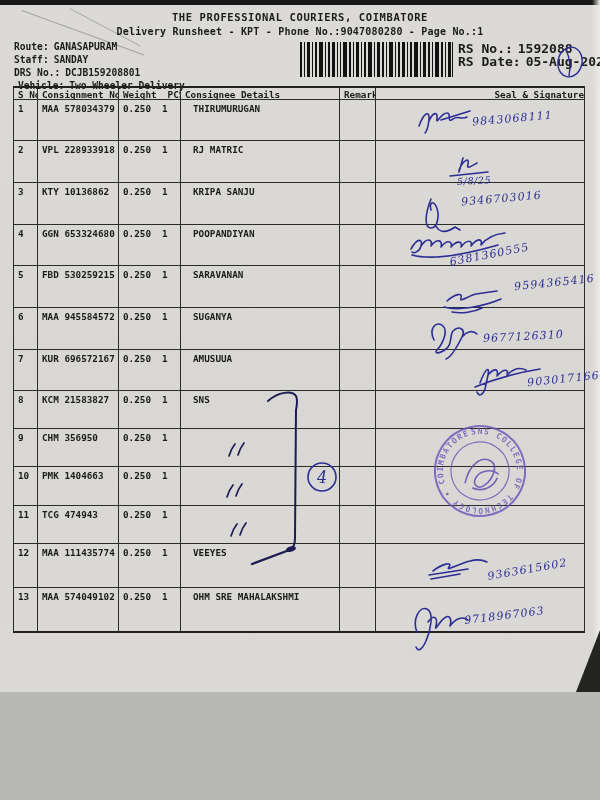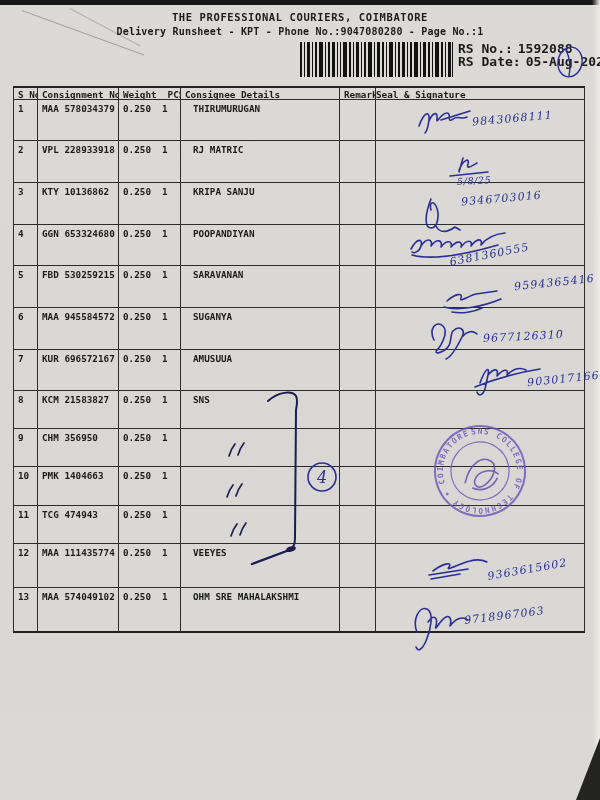--- a/index.html
+++ b/index.html
@@ -1,16 +1,16 @@
 <!DOCTYPE html>
 <html><head>
 <meta charset="utf-8">
 <style>
   html,body{margin:0;padding:0;background:#b8b8b6;}
-  .page{position:relative;width:600px;height:800px;overflow:hidden;
+  .page{position:relative;width:600px;height:692px;overflow:hidden;
         background:linear-gradient(180deg,#dbdad7 0%,#d8d7d4 55%,#dad9d5 100%);
         font-family:"DejaVu Sans Mono",monospace;color:#1b1b1b;}
   .scan-top{position:absolute;left:0;top:0;width:600px;height:5px;background:#171717;}
   .crease1{position:absolute;left:22px;top:10px;width:130px;height:1px;background:rgba(150,150,147,.8);
            transform:rotate(20deg);transform-origin:left top;}
   .crease2{position:absolute;left:70px;top:8px;width:80px;height:1px;background:rgba(158,158,155,.7);
            transform:rotate(28deg);transform-origin:left top;}
   .edge-right{position:absolute;right:0;top:0;width:8px;height:100%;
               background:linear-gradient(90deg,rgba(238,237,233,0),#edebe6);}
   .corner-br{position:absolute;right:0;bottom:0;width:24px;height:62px;background:#242423;
@@ -30,40 +30,46 @@
        border-top:2px solid #222;border-bottom:2px solid #222;}
   .trow{display:grid;grid-template-columns:24px 81px 62px 159px 36px auto;
         border-bottom:1px solid #2b2b2b;box-sizing:border-box;}
   .trow:last-child{border-bottom:none;}
   .c{border-right:1px solid #2b2b2b;box-sizing:border-box;padding:3px 0 0 4px;
      font-size:9.3px;font-weight:bold;overflow:hidden;white-space:nowrap;}
   .c:last-child{border-right:none;}
   .thead{background:transparent;}
   .thead .c{padding-top:1px;font-size:9.3px;}
   .c.cons{padding-left:12px;}
-  .c.seal-h{text-align:left;padding-left:0;}
+  .c.seal-h{text-align:right;padding-left:0;}
   .wp .pcs{margin-left:11px;}
   
   .hw{position:absolute;font-family:"DejaVu Serif",serif;font-style:italic;
       color:#2d2d94;font-size:11px;letter-spacing:1.1px;white-space:nowrap;}
   .hw.small{font-size:9.5px;letter-spacing:.6px;}
   .overlay{position:absolute;left:0;top:0;pointer-events:none;}
 </style>
 </head>
 <body>
 
 <div class="page">
   <div class="scan-top"></div>
   <div class="crease1"></div>
   <div class="crease2"></div>
   <div class="edge-right"></div>
 
   <div class="title">THE PROFESSIONAL COURIERS, COIMBATORE</div>
   <div class="subtitle">Delivery Runsheet - KPT - Phone No.:9047080280 - Page No.:1</div>
 
+  <div class="meta-left">
+    <div><span class="lbl">Route:</span><span>GANASAPURAM</span></div>
+    <div><span class="lbl">Staff:</span><span>SANDAY</span></div>
+    <div><span class="lbl">DRS No.:</span><span>DCJB159208801</span></div>
+    <div class="ln4"><span class="lbl">Vehicle:</span><span>Two Wheeler Delivery</span></div>
+  </div>
 
   <svg class="barcode" width="153" height="35">
     <g fill="#121212">
       <rect x="0" y="0" width="2" height="35"></rect>
         <rect x="4" y="0" width="1" height="35"></rect>
         <rect x="7" y="0" width="3" height="35"></rect>
       <rect x="12" y="0" width="1" height="35"></rect>
         <rect x="15" y="0" width="2" height="35"></rect>
         <rect x="19" y="0" width="4" height="35"></rect>
       <rect x="25" y="0" width="1" height="35"></rect>

